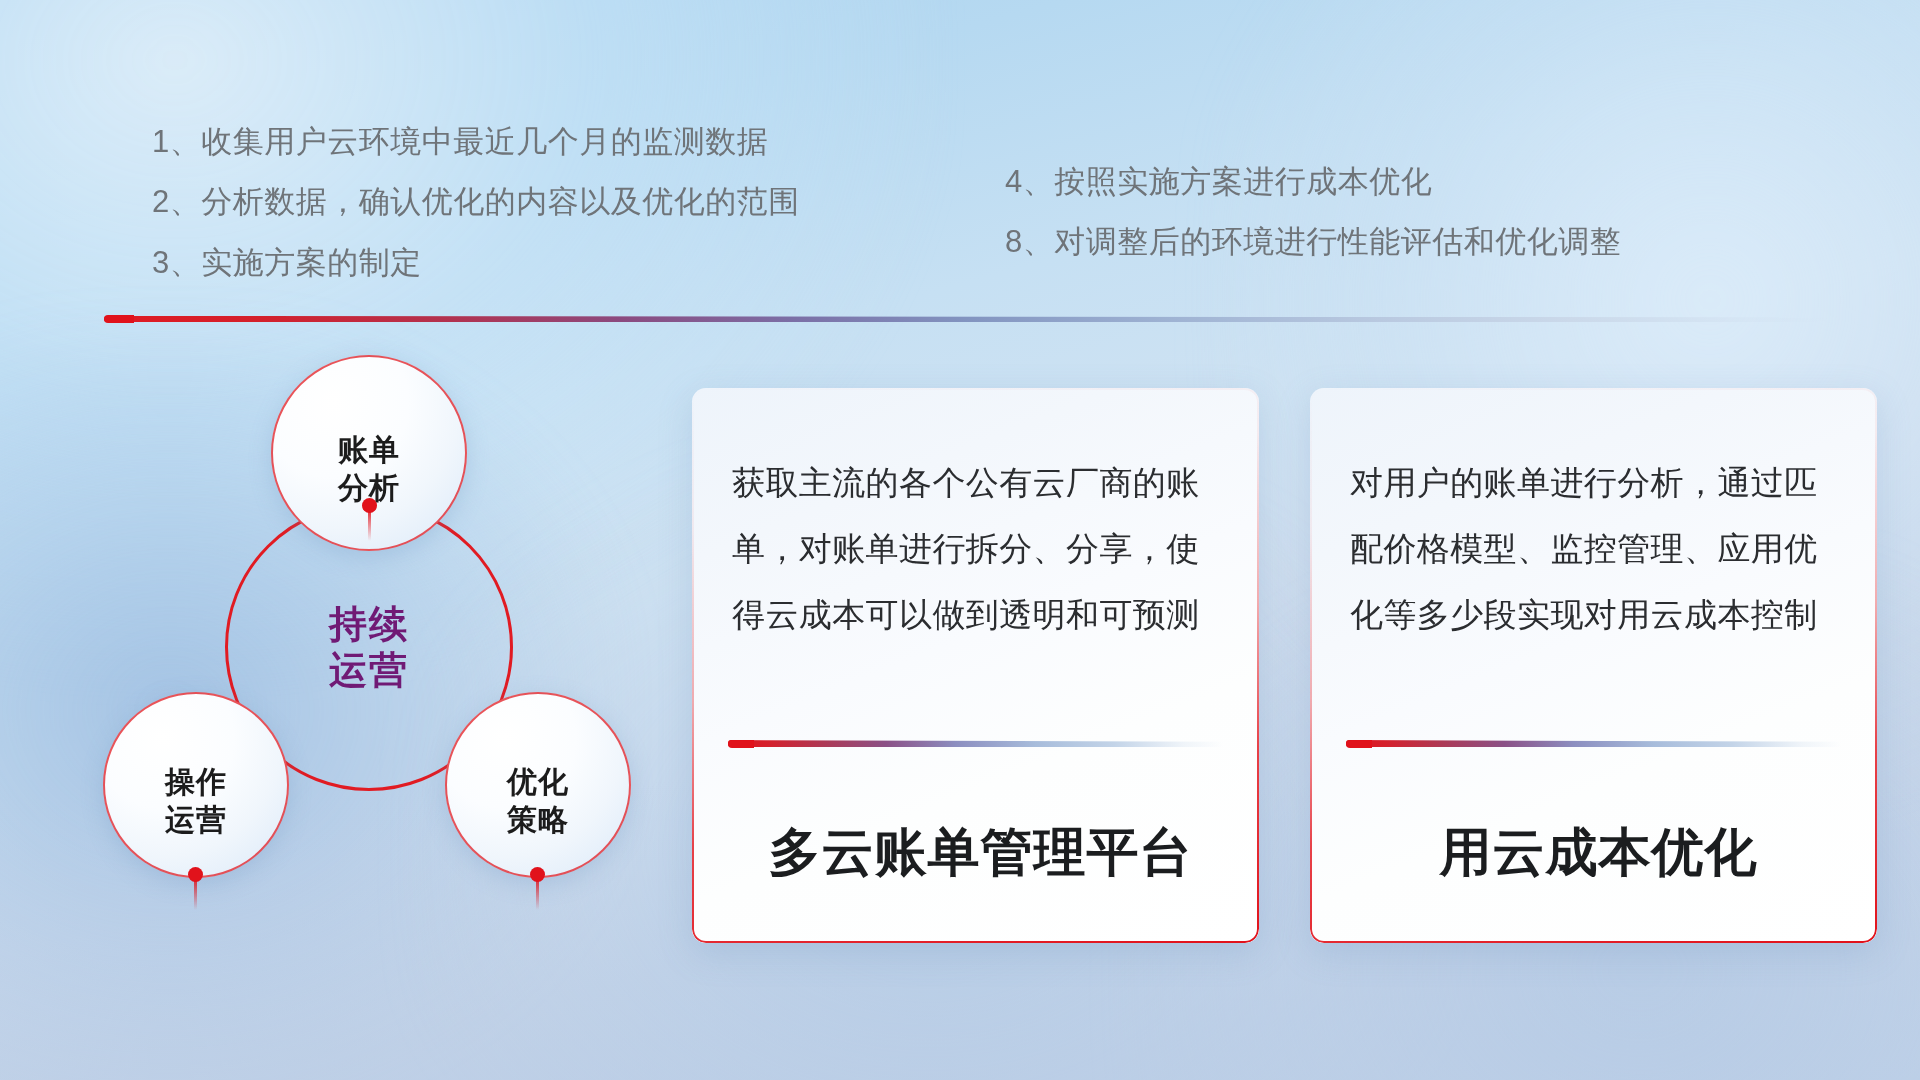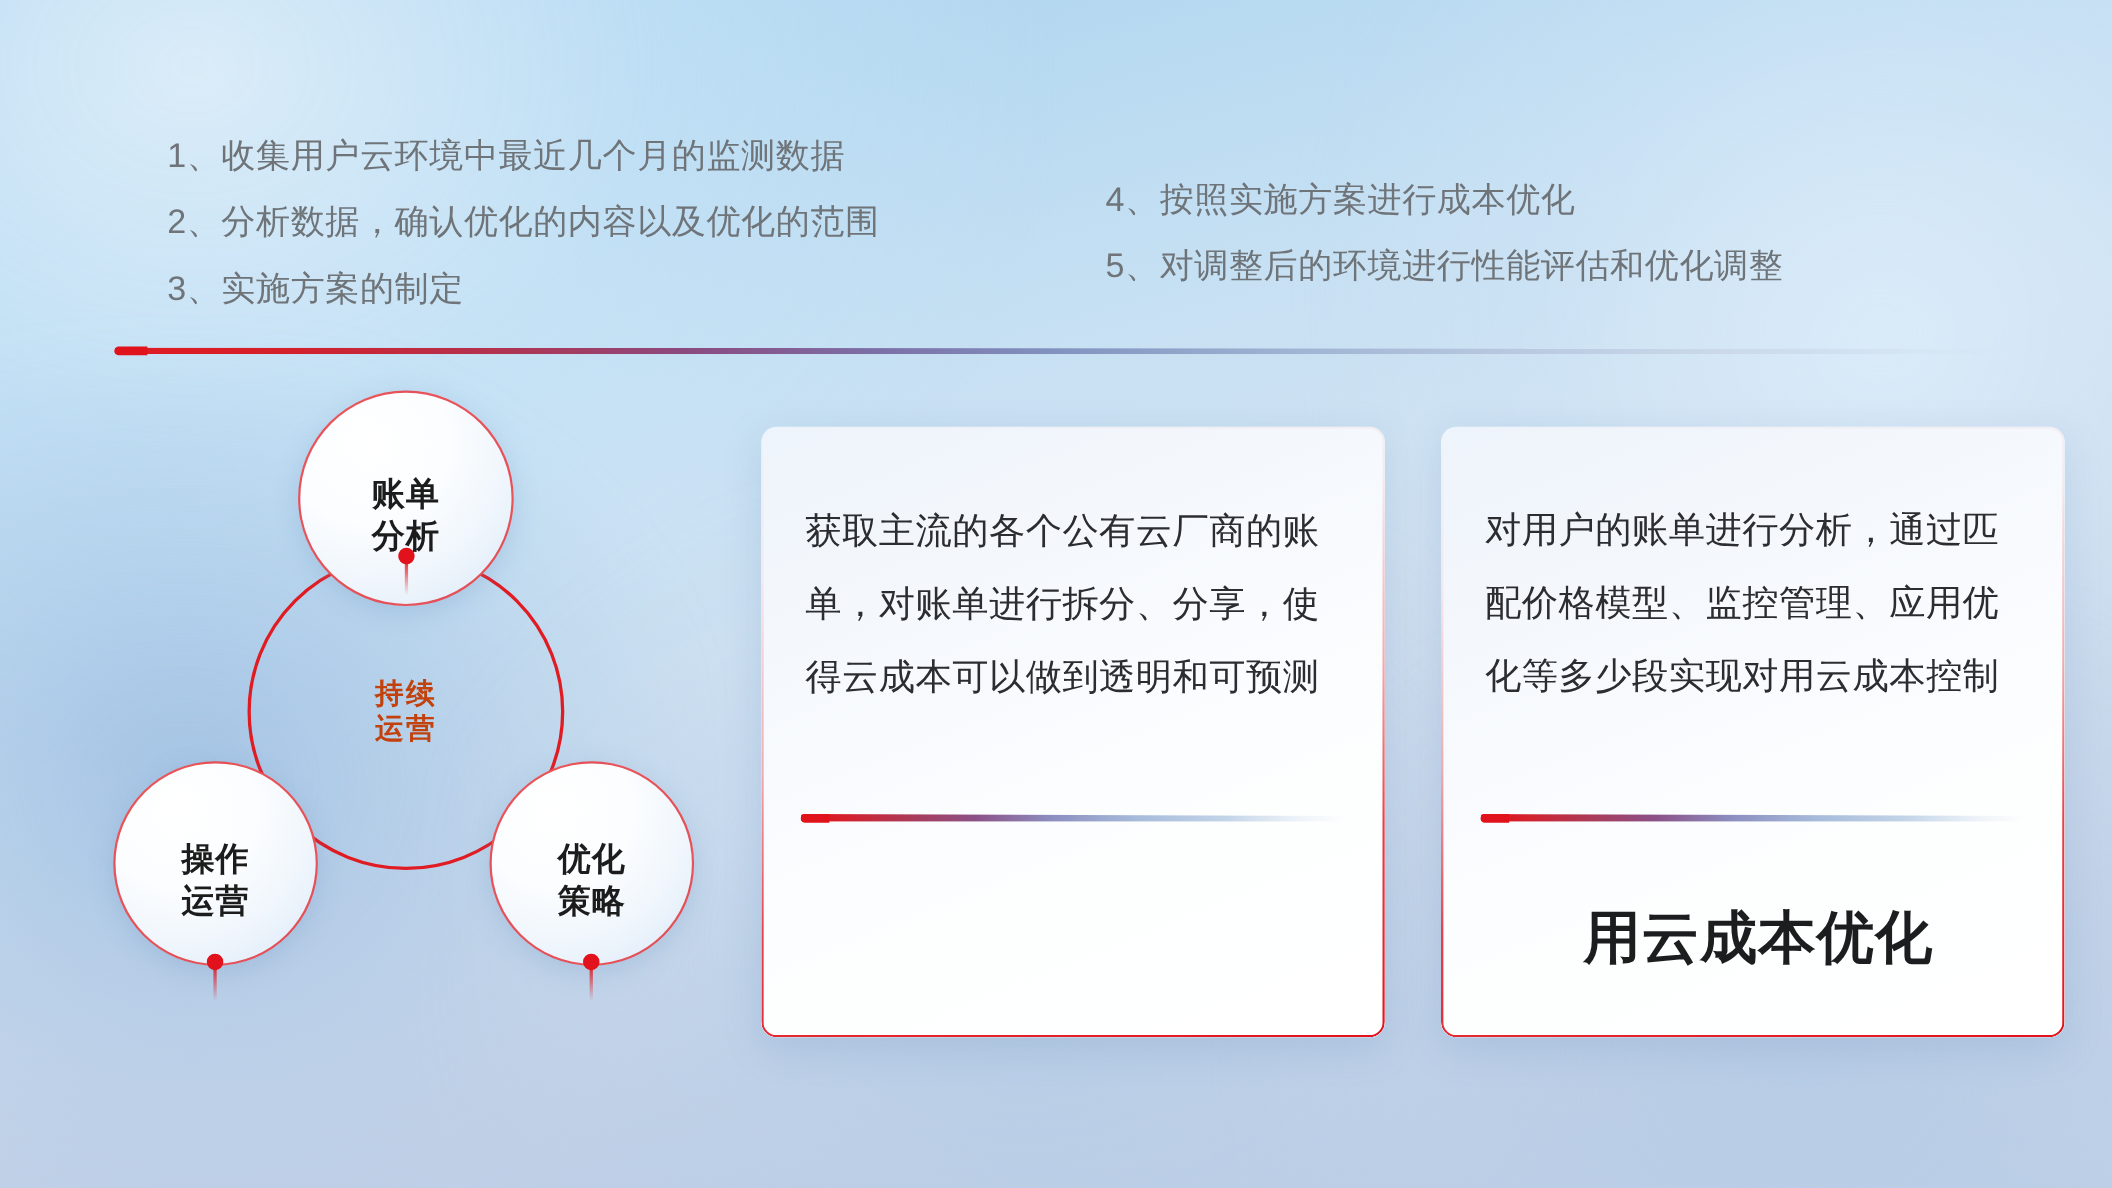--- a/index.html
+++ b/index.html
@@ -186,23 +186,23 @@
   .bubble-right  { left: 350px; top: 337px; width: 186px; height: 186px; }
 
   .center-label {
     position: absolute;
     left: 130px; top: 148px;
     width: 288px; height: 288px;
     display: flex;
     align-items: center;
     justify-content: center;
     text-align: right;
-    font-size: 26px;
+    font-size: 38px;
     font-weight: bold;
-    color: #c2410c;
+    color: #701a75;
     line-height: 1.22;
     letter-spacing: 2px;
   }
 
   .node-dot {
     position: absolute;
     width: 15px; height: 15px;
     border-radius: 50%;
     background: #e1121b;
   }
@@ -323,21 +323,21 @@
   <div class="bg-vignette-bottom"></div>
 
   <div class="list list-left">
     <span class="list-item">1、收集用户云环境中最近几个月的监测数据</span>
     <span class="list-item">2、分析数据，确认优化的内容以及优化的范围</span>
     <span class="list-item">3、实施方案的制定</span>
   </div>
 
   <div class="list list-right">
     <span class="list-item">4、按照实施方案进行成本优化</span>
-    <span class="list-item">5、对调整后的环境进行性能评估和优化调整</span>
+    <span class="list-item">8、对调整后的环境进行性能评估和优化调整</span>
   </div>
 
   <div class="divider-wrap">
     <div class="divider-main"></div>
     <div class="divider-cap"></div>
   </div>
 
   <div class="diagram">
 
     <div class="ring"></div>
@@ -378,20 +378,21 @@
     <div class="node-dot node-left"></div>
     <div class="node-dot node-right"></div>
   </div>
 
   <div class="card card-1">
     <div class="card-body">获取主流的各个公有云厂商的账单，对账单进行拆分、分享，使得云成本可以做到透明和可预测</div>
     <div class="card-rule">
       <div class="card-rule-line"></div>
       <div class="card-rule-cap"></div>
     </div>
+    <div class="card-title">多云账单管理平台</div>
   </div>
 
   <div class="card card-2">
     <div class="card-body">对用户的账单进行分析，通过匹配价格模型、监控管理、应用优化等多少段实现对用云成本控制</div>
     <div class="card-rule">
       <div class="card-rule-line"></div>
       <div class="card-rule-cap"></div>
     </div>
     <div class="card-title">用云成本优化</div>
   </div>

